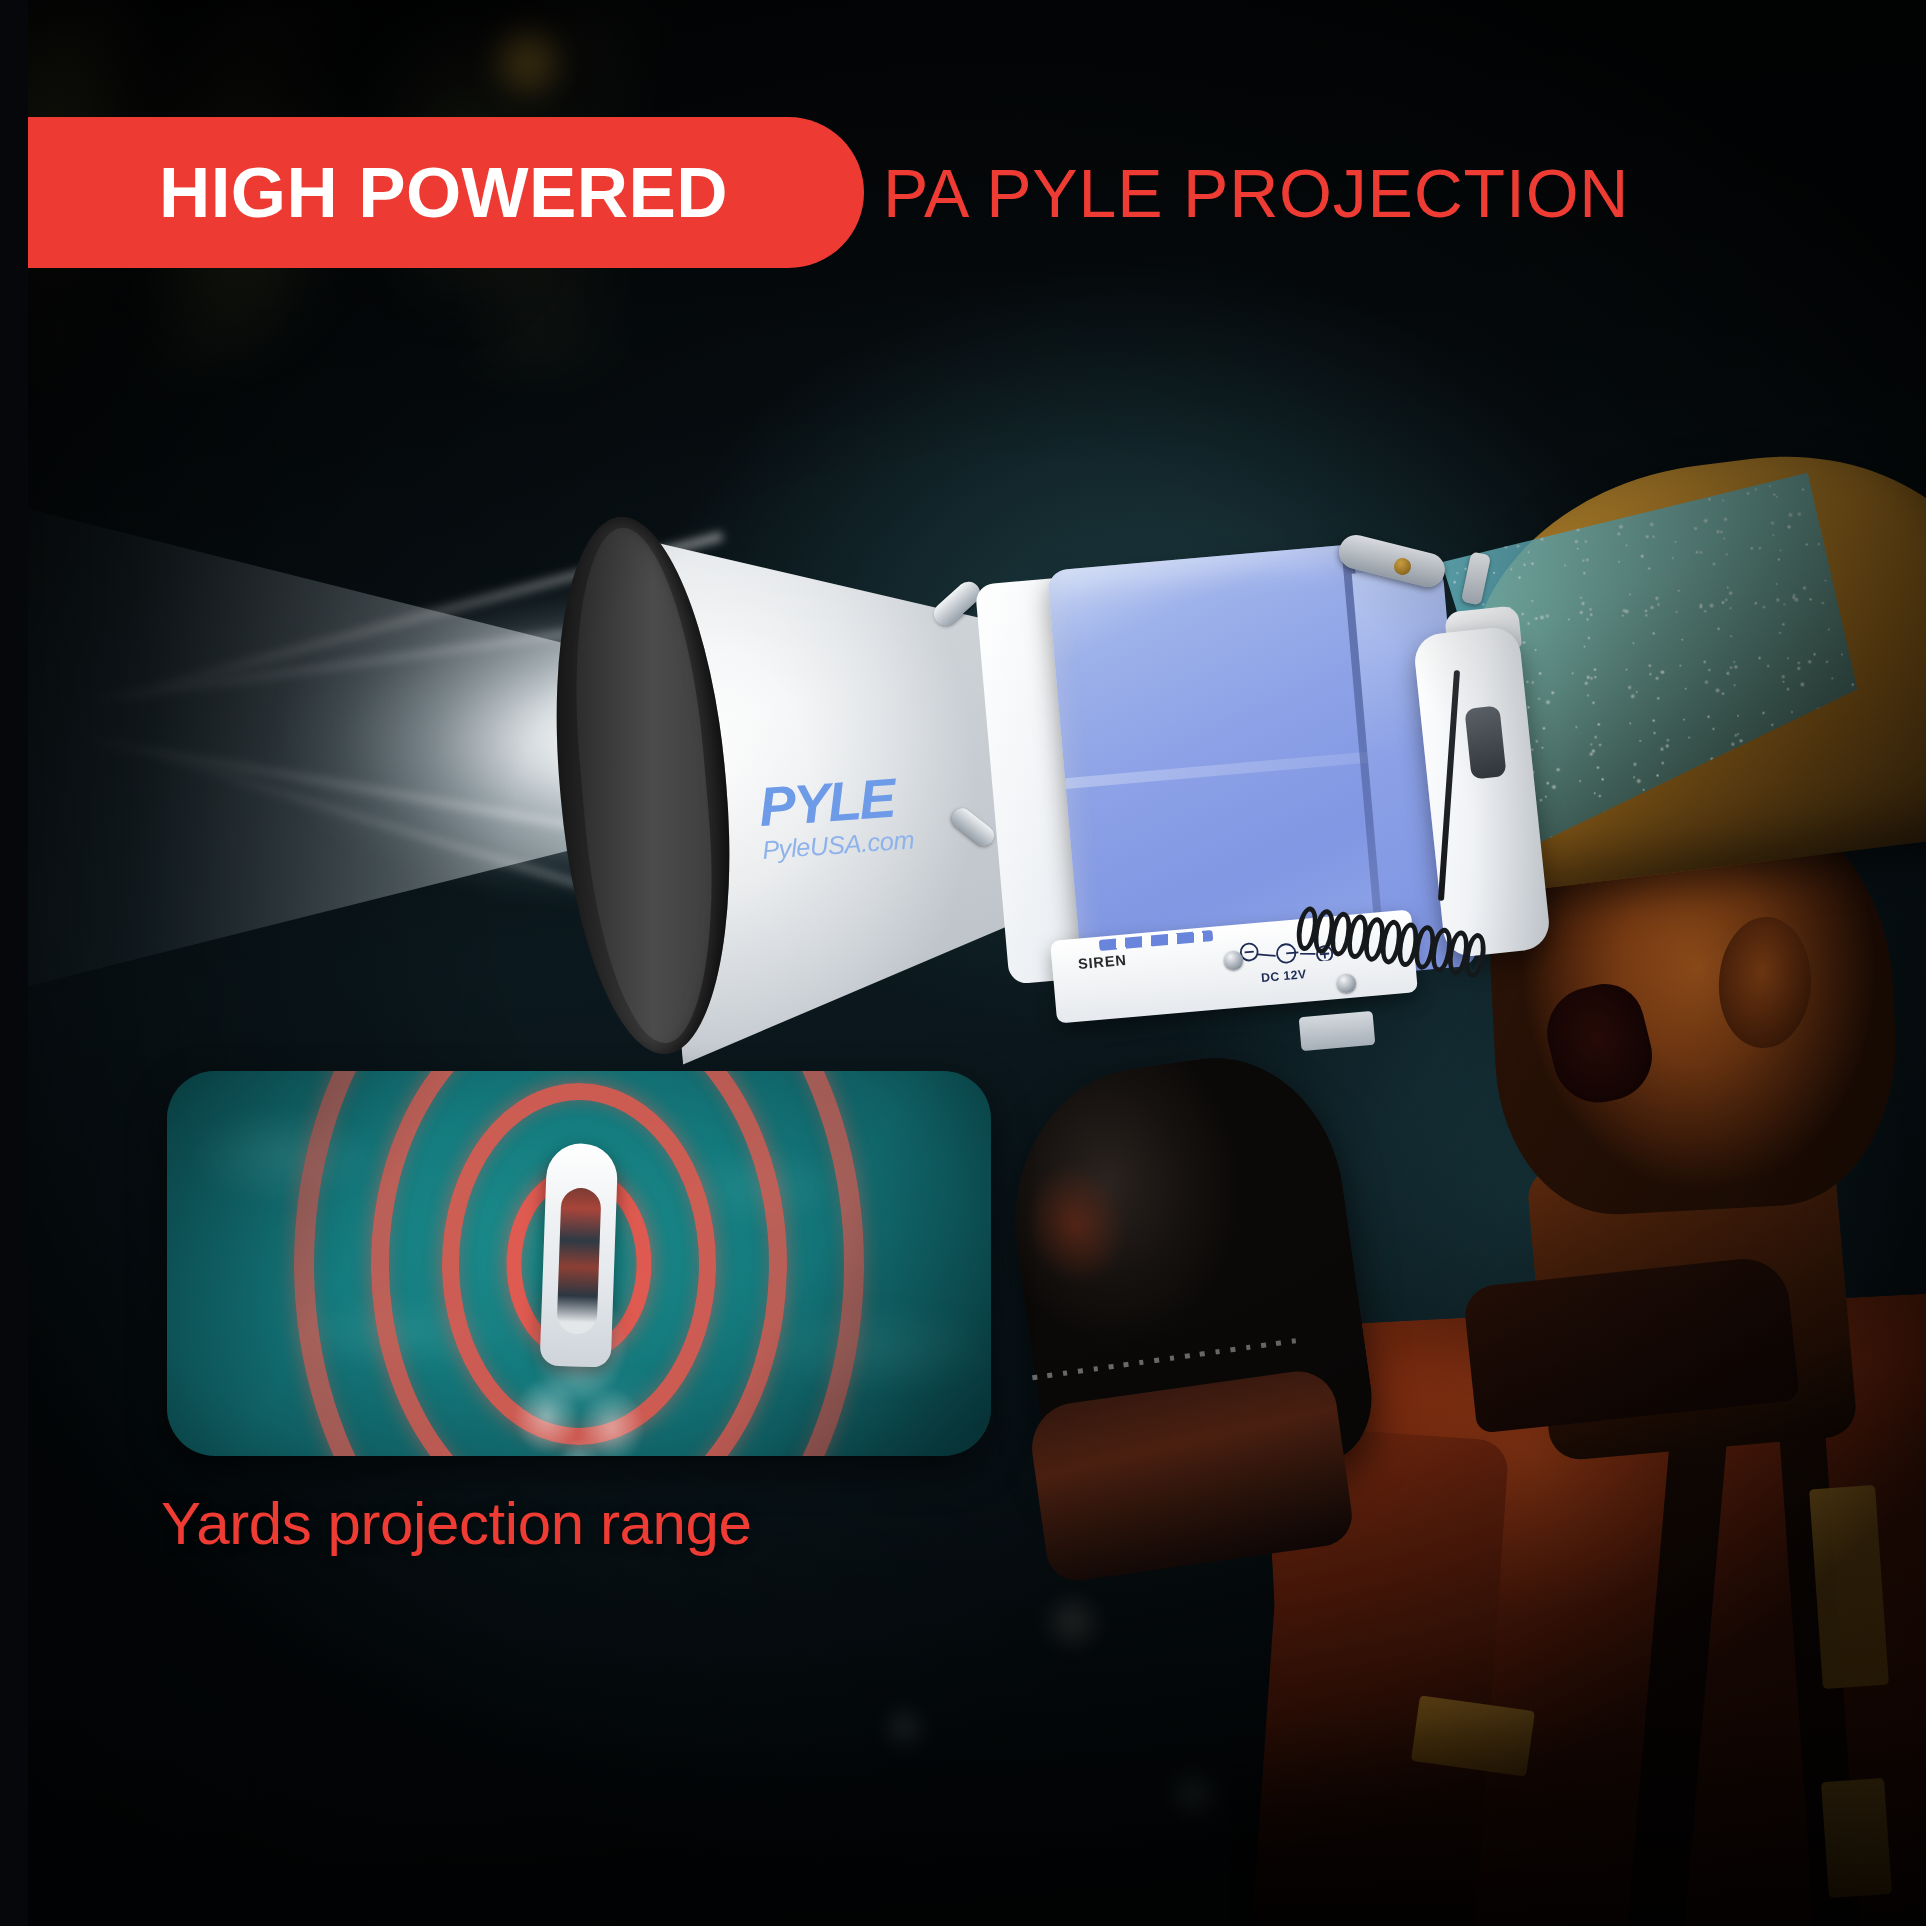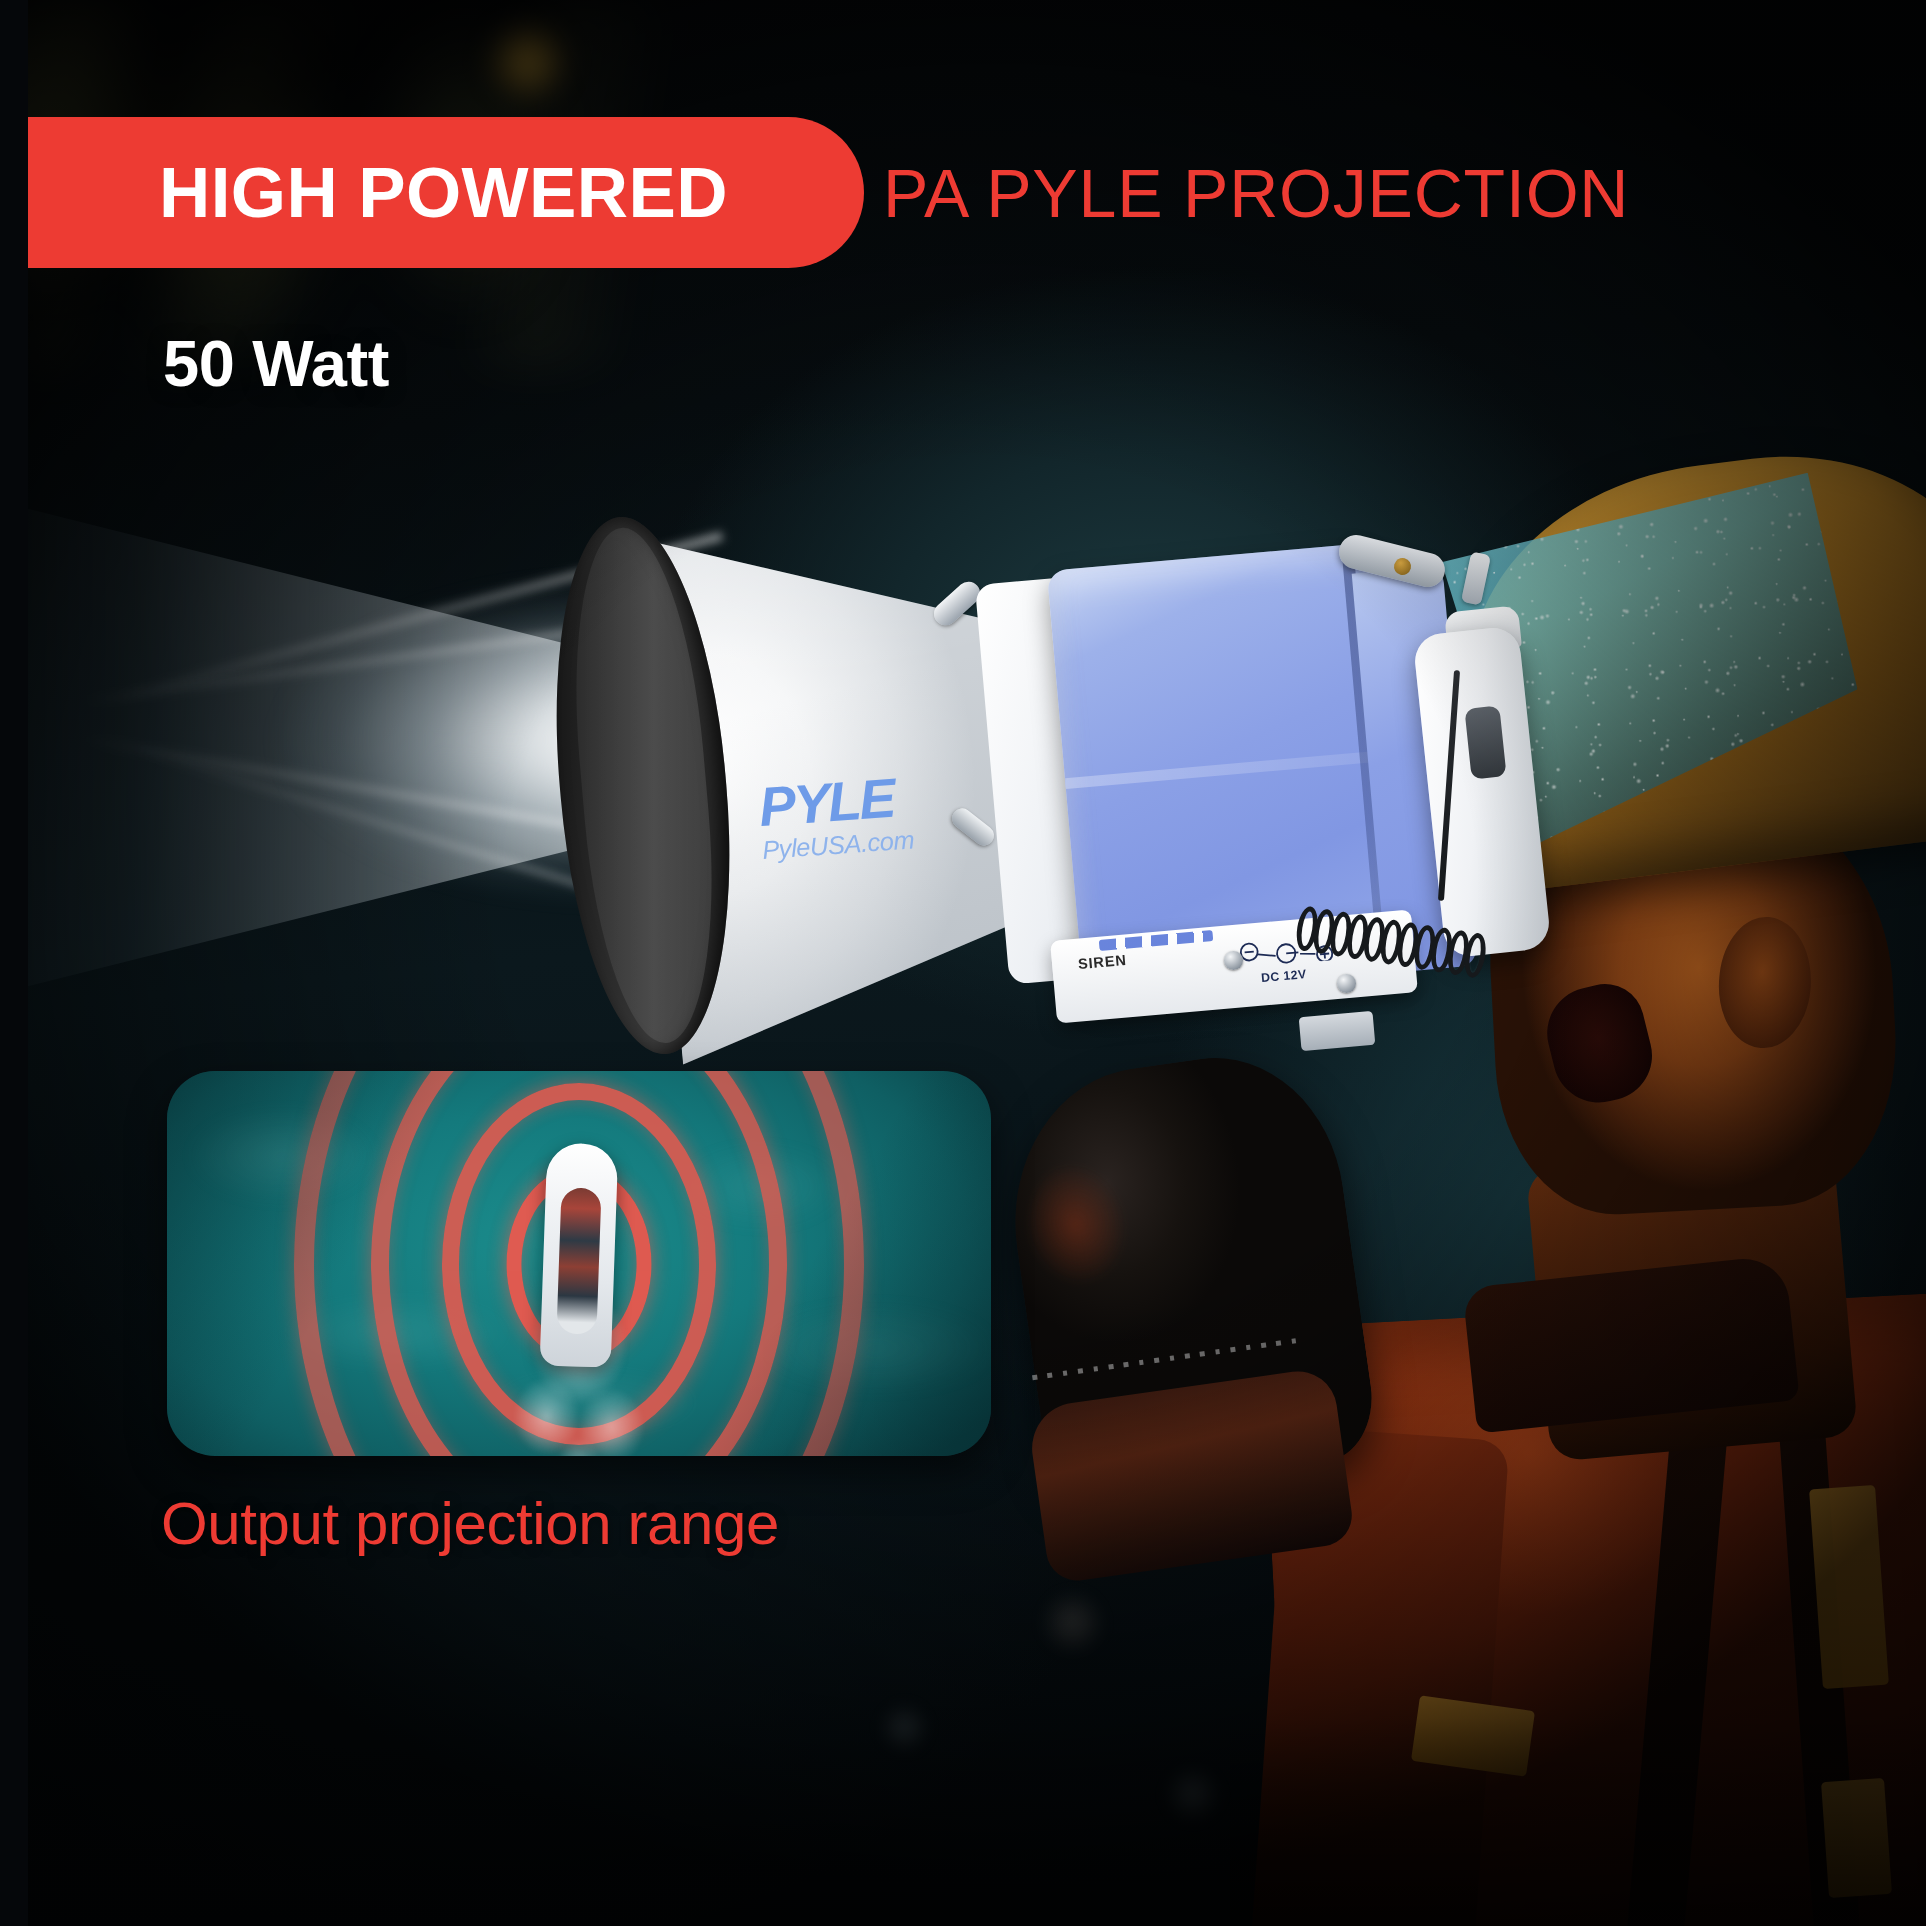--- a/index.html
+++ b/index.html
@@ -579,33 +579,32 @@
 
   <div class="bg-vignette"></div>
 
   <div class="header-band">
     <div class="header-pill"></div>
     <div class="header-pill-label">HIGH POWERED</div>
     <div class="header-sub">PA PYLE PROJECTION</div>
   </div>
 
   <div class="spec-block">
-    <div class="spec-line">50 Watt</div>
   </div>
 
   <div class="inset">
     <div class="inset-water"></div>
     <div class="ring ring4"></div>
     <div class="ring ring3"></div>
     <div class="ring ring2"></div>
     <div class="ring ring1"></div>
     <div class="boat-wake"></div>
     <div class="boat"></div>
     <div class="boat-deck"></div>
     <div class="inset-dark"></div>
   </div>
 
   <div class="caption">
-    <div class="cap-line">Output projection range</div>
+    <div class="cap-line">Yards projection range</div>
   </div>
 
 </div>
 
 
 </body></html>

